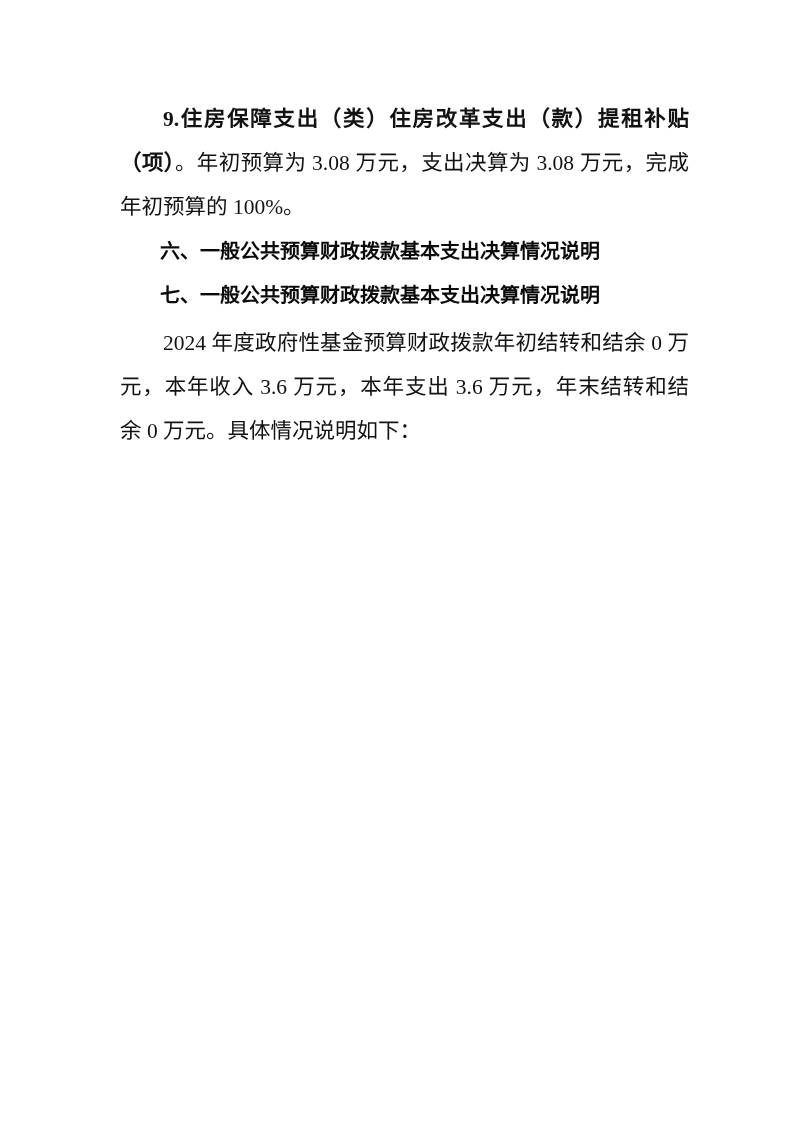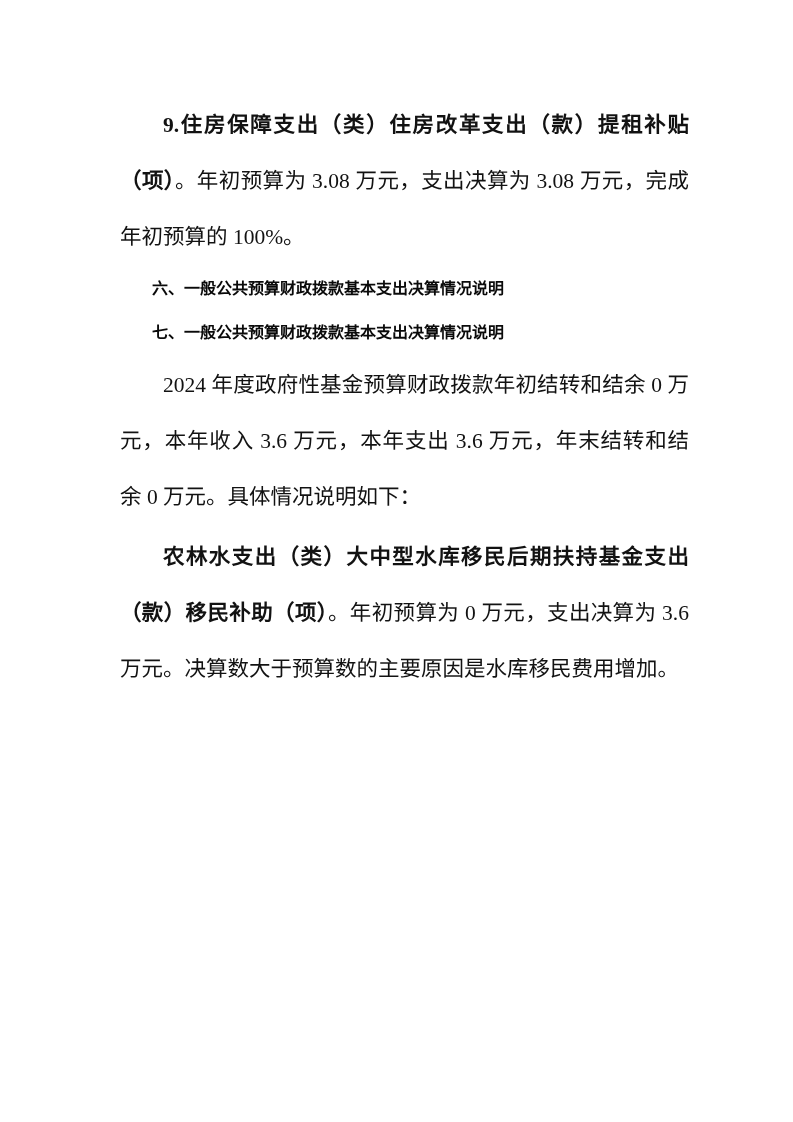--- a/index.html
+++ b/index.html
@@ -17,51 +17,50 @@
   .doc-page {
     box-sizing: border-box;
     width: 793px;
     height: 1122px;
     padding: 97px 104px 0 120px;
     background: #ffffff;
   }
   .para {
     margin: 0 0 4px 0;
     font-size: 21.5px;
-    line-height: 56px;
+    line-height: 44px;
     text-align: justify;
     text-indent: 2em;
     word-break: break-all;
   }
   .para .lead {
     font-weight: 700;
   }
   .heading {
     margin: 0 0 4px 0;
-    font-size: 16px;
+    font-size: 20px;
     line-height: 40px;
     font-weight: 700;
     text-indent: 2em;
     text-align: left;
-    font-family: Liberation Serif, serif;
+    font-family: Liberation Mono, monospace;
     color: #0a0a0a;
   }
 </style>
 </head>
 <body>
 
 <main class="doc-page">
 
   <p class="para"><span class="lead">9.住房保障支出（类）住房改革支出（款）提租补贴（项）</span><span>。年初预算为 3.08 万元，支出决算为 3.08 万元，完成年初预算的 100%。</span></p>
 
 
   <h2 class="heading">六、一般公共预算财政拨款基本支出决算情况说明</h2>
 
 
   <h2 class="heading">七、一般公共预算财政拨款基本支出决算情况说明</h2>
 
   <p class="para">2024 年度政府性基金预算财政拨款年初结转和结余 0 万元，本年收入 3.6 万元，本年支出 3.6 万元，年末结转和结余 0 万元。具体情况说明如下：</p>
 
-  <p class="para"><span class="lead">农林水支出（类）大中型水库移民后期扶持基金支出（款）移民补助（项）</span><span>。年初预算为 0 万元，支出决算为 3.6 万元。决算数大于预算数的主要原因是水库移民费用增加。</span></p>
 
 
 
 </main>
 
 </body></html>

